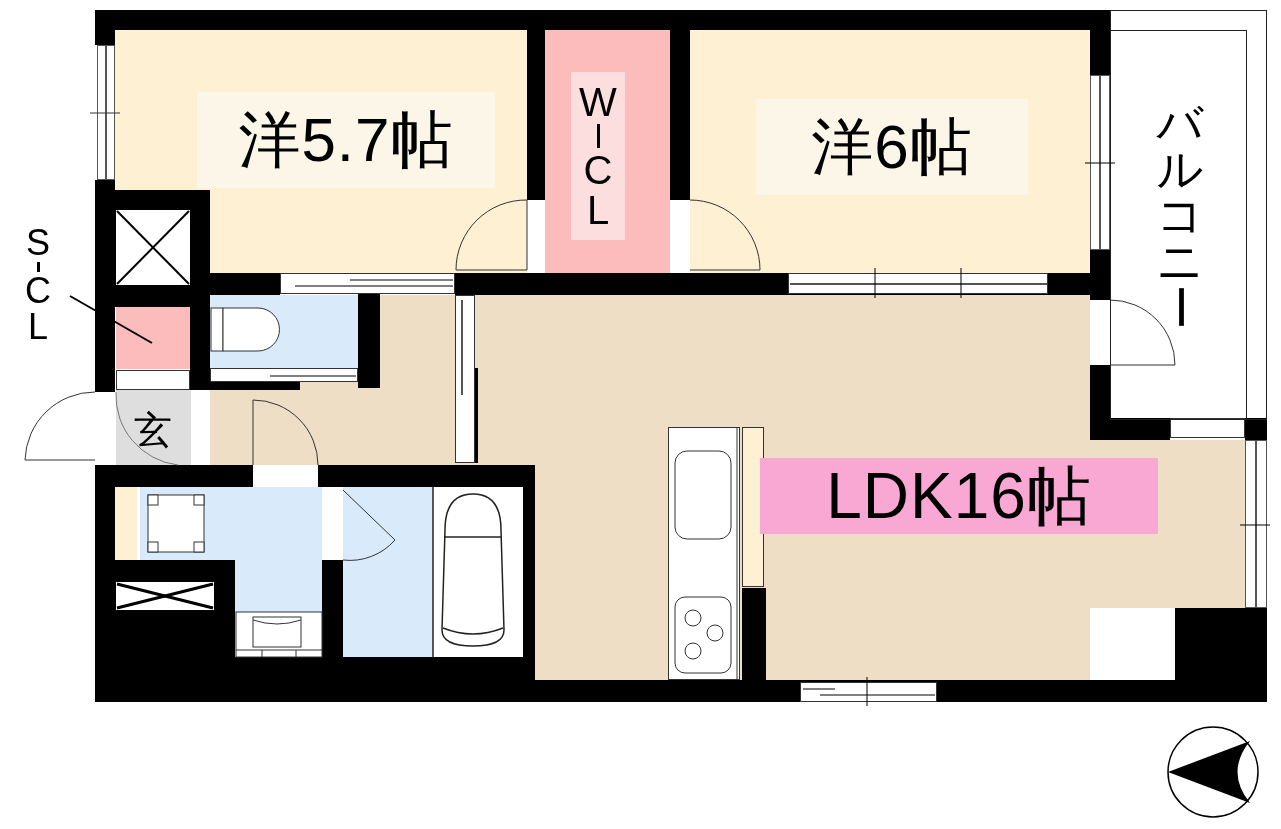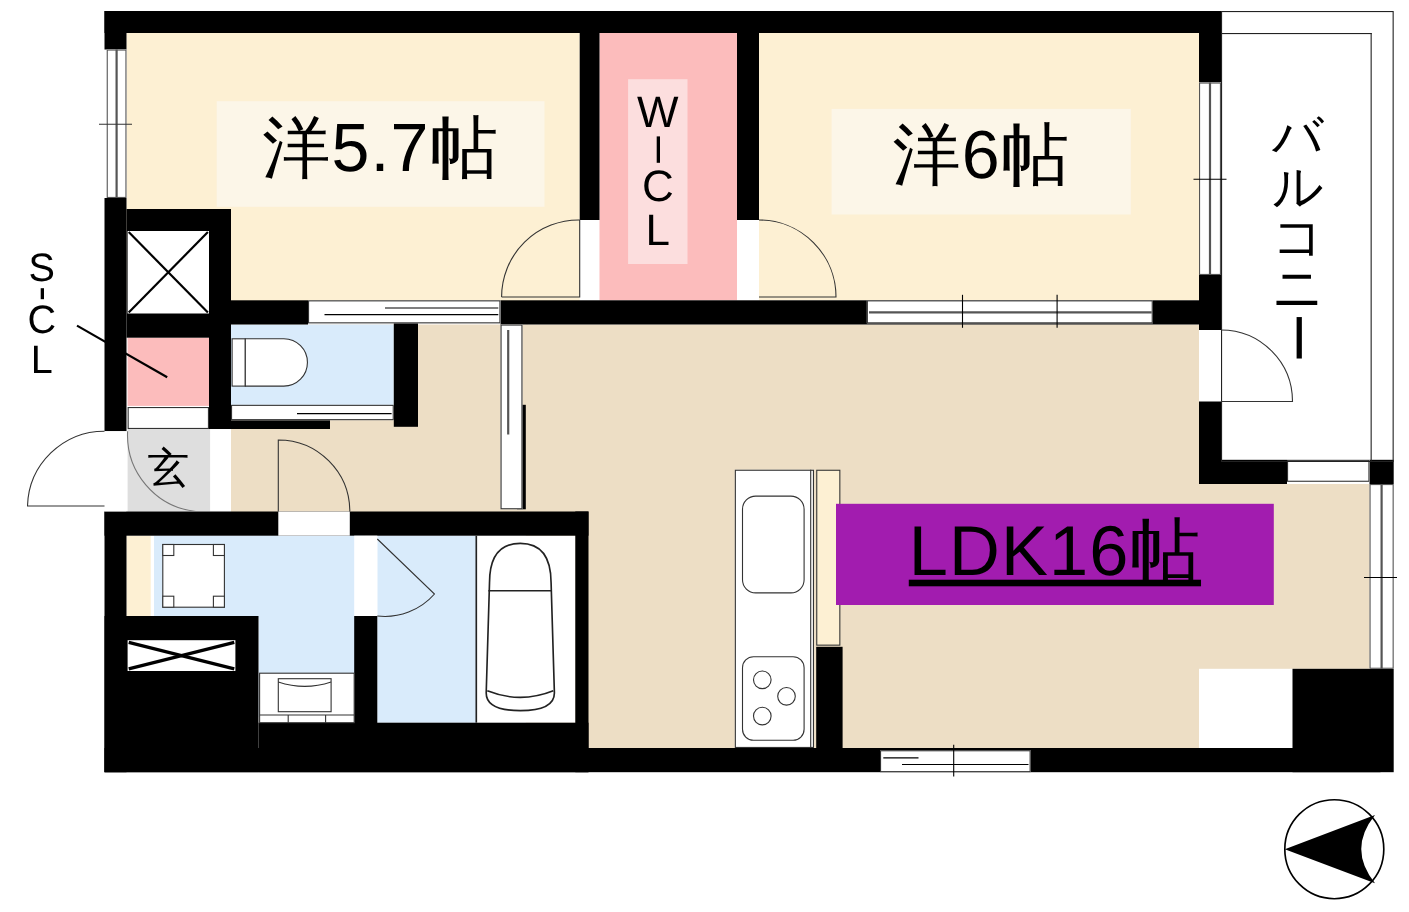--- a/index.html
+++ b/index.html
@@ -5,21 +5,21 @@
   html,body{margin:0;padding:0;background:#ffffff;}
   body{width:1281px;height:829px;position:relative;overflow:hidden;font-family:"Liberation Sans","DejaVu Sans",sans-serif;}
   .abs{position:absolute;box-sizing:border-box;}
   .wall{background:#000;}
   .beige{background:#fdf0d3;}
   .ldk{background:#eddec5;}
   .blue{background:#d9ebfb;}
   .pink{background:#fcbcbc;}
   .gray{background:#dedede;}
   .white{background:#fff;}
-  .label-bg{position:absolute;display:flex;align-items:flex-start;justify-content:center;color:#000;}
+  .label-bg{position:absolute;display:flex;align-items:center;justify-content:center;color:#000;}
   .room-label{font-size:62px;letter-spacing:1px;}
   .vert{display:flex;flex-direction:column;align-items:center;justify-content:center;line-height:1.0;}
   svg{position:absolute;left:0;top:0;}
 </style>
 </head>
 <body>
 
 <div class="abs beige" style="left:115px;top:30px;width:412px;height:245px;"></div>
 <div class="abs pink" style="left:545px;top:30px;width:125px;height:243px;"></div>
 <div class="abs beige" style="left:690px;top:30px;width:400px;height:243px;"></div>
@@ -190,21 +190,21 @@
 </div>
 
 <div class="label-bg vert" style="left:1155px;top:90px;width:50px;height:250px;font-size:46px;">
   <span>バ</span>
   <span>ル</span>
   <span>コ</span>
   <span>ニ</span>
   <span style="transform:rotate(90deg);display:inline-block;">ー</span>
 </div>
 
-<div class="label-bg room-label" style="left:760px;top:458px;width:398px;height:92px;background:#a21caf;font-size:64px;text-decoration:underline;">
+<div class="label-bg room-label" style="left:760px;top:458px;width:398px;height:76px;background:#f9a8d4;font-size:64px;">
   <span>LDK16帖</span>
 </div>
 
 <div class="label-bg" style="left:120px;top:400px;width:66px;height:60px;font-size:38px;">
   <span>玄</span>
 </div>
 
 <div class="label-bg vert" style="left:18px;top:225px;width:40px;height:120px;font-size:36px;">
   <span>S</span>
   <span style="display:block;width:3px;height:14px;background:#000;margin:1px 0;"></span>

